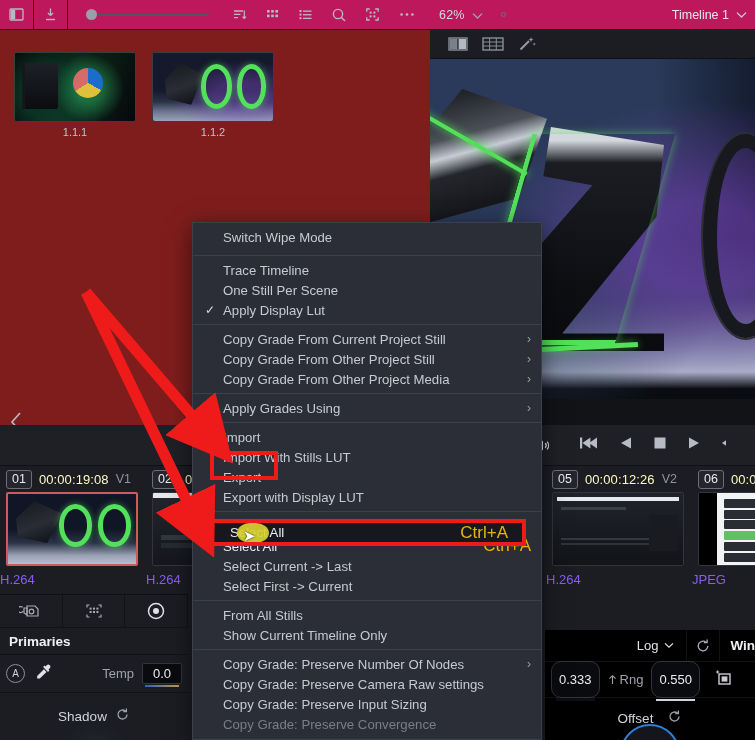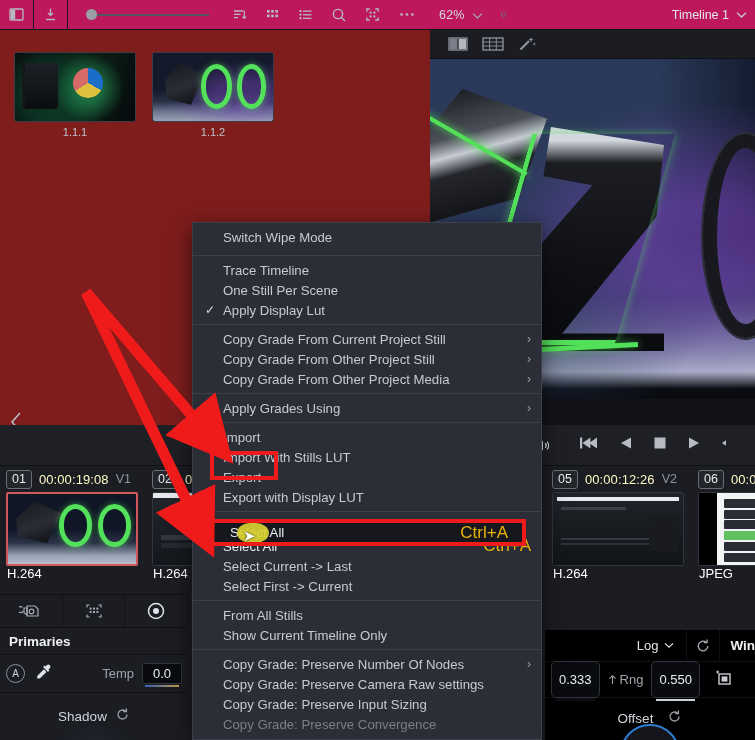--- a/index.html
+++ b/index.html
@@ -130,21 +130,21 @@
   }
   .clip{ position:absolute;top:0;height:129px;}
   .clip-hdr{ height:26px;display:flex;align-items:center;gap:7px;padding-left:6px;font-size:13px;}
   .clipnum{ border:1px solid #6a6e77;border-radius:3px;padding:0 5px;font-size:12.5px;color:#e6e9ee;
     background:#24262c;line-height:17px;}
   .tc{ color:#fef9c3;font-size:13px;letter-spacing:.1px;}
   .vtrk{ color:#8f949d;font-size:12.5px;}
   .clip-thumb{ width:132px;height:74px;margin-left:6px;border-radius:2px;overflow:hidden;position:relative;
     background:#0a0c10;border:1px solid #32353d;}
   .clip-thumb.sel{ border:2px solid #d05a5a;}
-  .codec{ font-size:13px;color:#ffffff;padding-left:7px;}
+  .codec{ font-size:13px;color:#8b5cf6;margin-top:6px;}
   .art-ui{ position:absolute;inset:0;background:linear-gradient(180deg,#23262d,#15171c);}
   .art-ui:before{content:"";position:absolute;left:0;top:0;right:0;height:5px;background:#e6e8ec;}
   .art-ui .blk{ position:absolute;background:#32363f;}
   .art-jpeg{ position:absolute;inset:0;background:#f2f3f5;}
   .art-jpeg .row{ position:absolute;left:6%;height:9px;width:68%;background:#2a2d34;border-radius:1px;}
   .art-jpeg .rowg{ background:#5fc25f;}
   .art-ui2{ position:absolute;inset:0;background:linear-gradient(180deg,#202329,#121418);}
   .art-ui2:before{content:"";position:absolute;left:3%;top:4px;right:3%;height:4px;background:#e7e9ee;}
 
   
@@ -172,21 +172,21 @@
   .botright{ position:absolute;left:545px;top:630px;width:210px;height:110px;background:#000000;}
   .br-row1{ height:32px;display:flex;align-items:center;justify-content:flex-end;gap:0;
     border-bottom:1px solid #111216;}
   .log-sel{ display:flex;align-items:center;gap:6px;font-size:13px;color:#dfe2e8;padding-right:12px;}
   .reset-ico{ width:34px;display:flex;align-items:center;justify-content:center;color:#a9adb6;
     border-left:1px solid #111216;border-right:1px solid #111216;height:32px;}
   .win-lbl{ padding-left:10px;font-size:13.5px;color:#eef0f4;font-weight:bold;}
   .br-row2{ height:36px;display:flex;align-items:center;gap:8px;padding:0 6px;
     border-bottom:1px solid #111216;}
   .rng-lbl{ font-size:13px;color:#9ea2ab;display:flex;align-items:center;gap:3px;}
-  .numbox2{ background:#0a0b0e;border:1px solid #30343c;border-radius:5px;font-size:13px;
+  .numbox2{ background:#0a0b0e;border:1px solid #30343c;border-radius:10px;font-size:13px;
     color:#e9ecf1;padding:10px 7px;min-width:48px;text-align:center;position:relative;}
   .numbox2 .ubar{ position:absolute;left:4px;right:4px;bottom:-4px;height:2px;background:#cfd3da;}
   .numbox2 .dbar{ position:absolute;left:4px;right:4px;bottom:-4px;height:3px;background:#0d0e12;}
   .br-row3{ height:40px;display:flex;align-items:center;justify-content:center;gap:14px;
     font-size:13.5px;color:#cfd3da;position:relative;}
   .offset-wheel{ position:absolute;left:50%;transform:translateX(-50%);top:26px;width:60px;height:60px;
     border-radius:50%;border:2px solid #2f7fd6;background:#14161b;}
   .botmid{ position:absolute;left:188px;top:594px;width:357px;height:146px;background:#1b1d22;}
   .botgap{ position:absolute;left:545px;top:594px;width:210px;height:36px;background:#1b1d22;}
 

